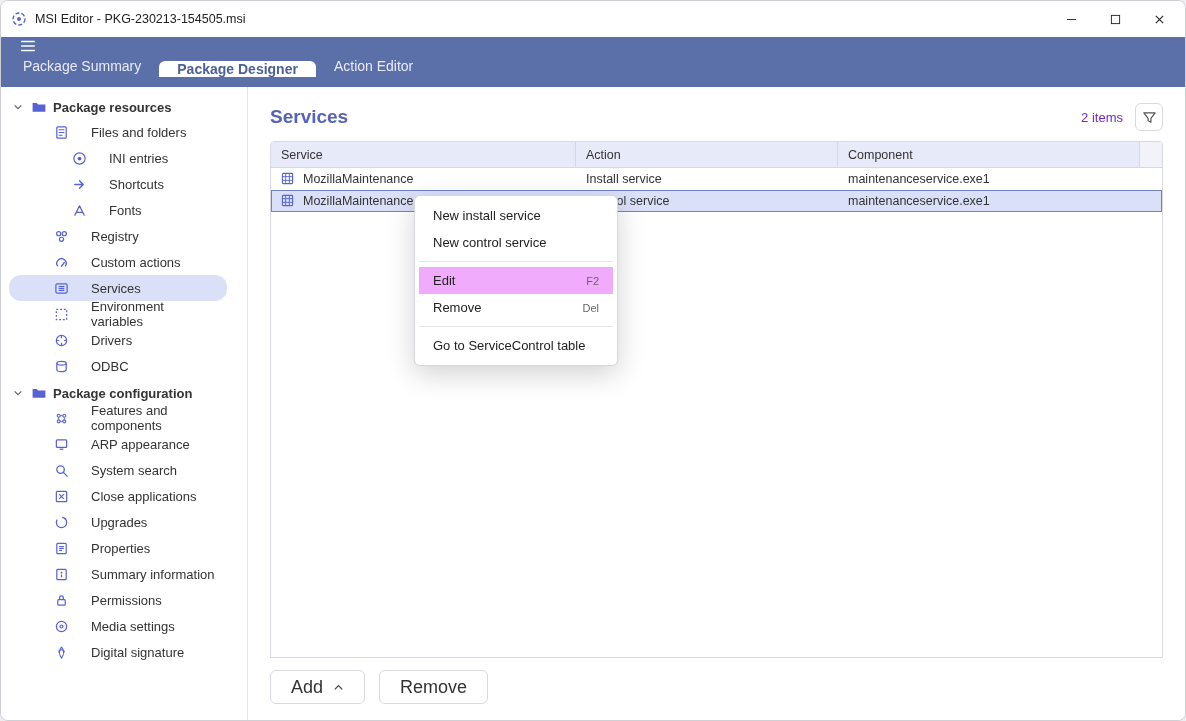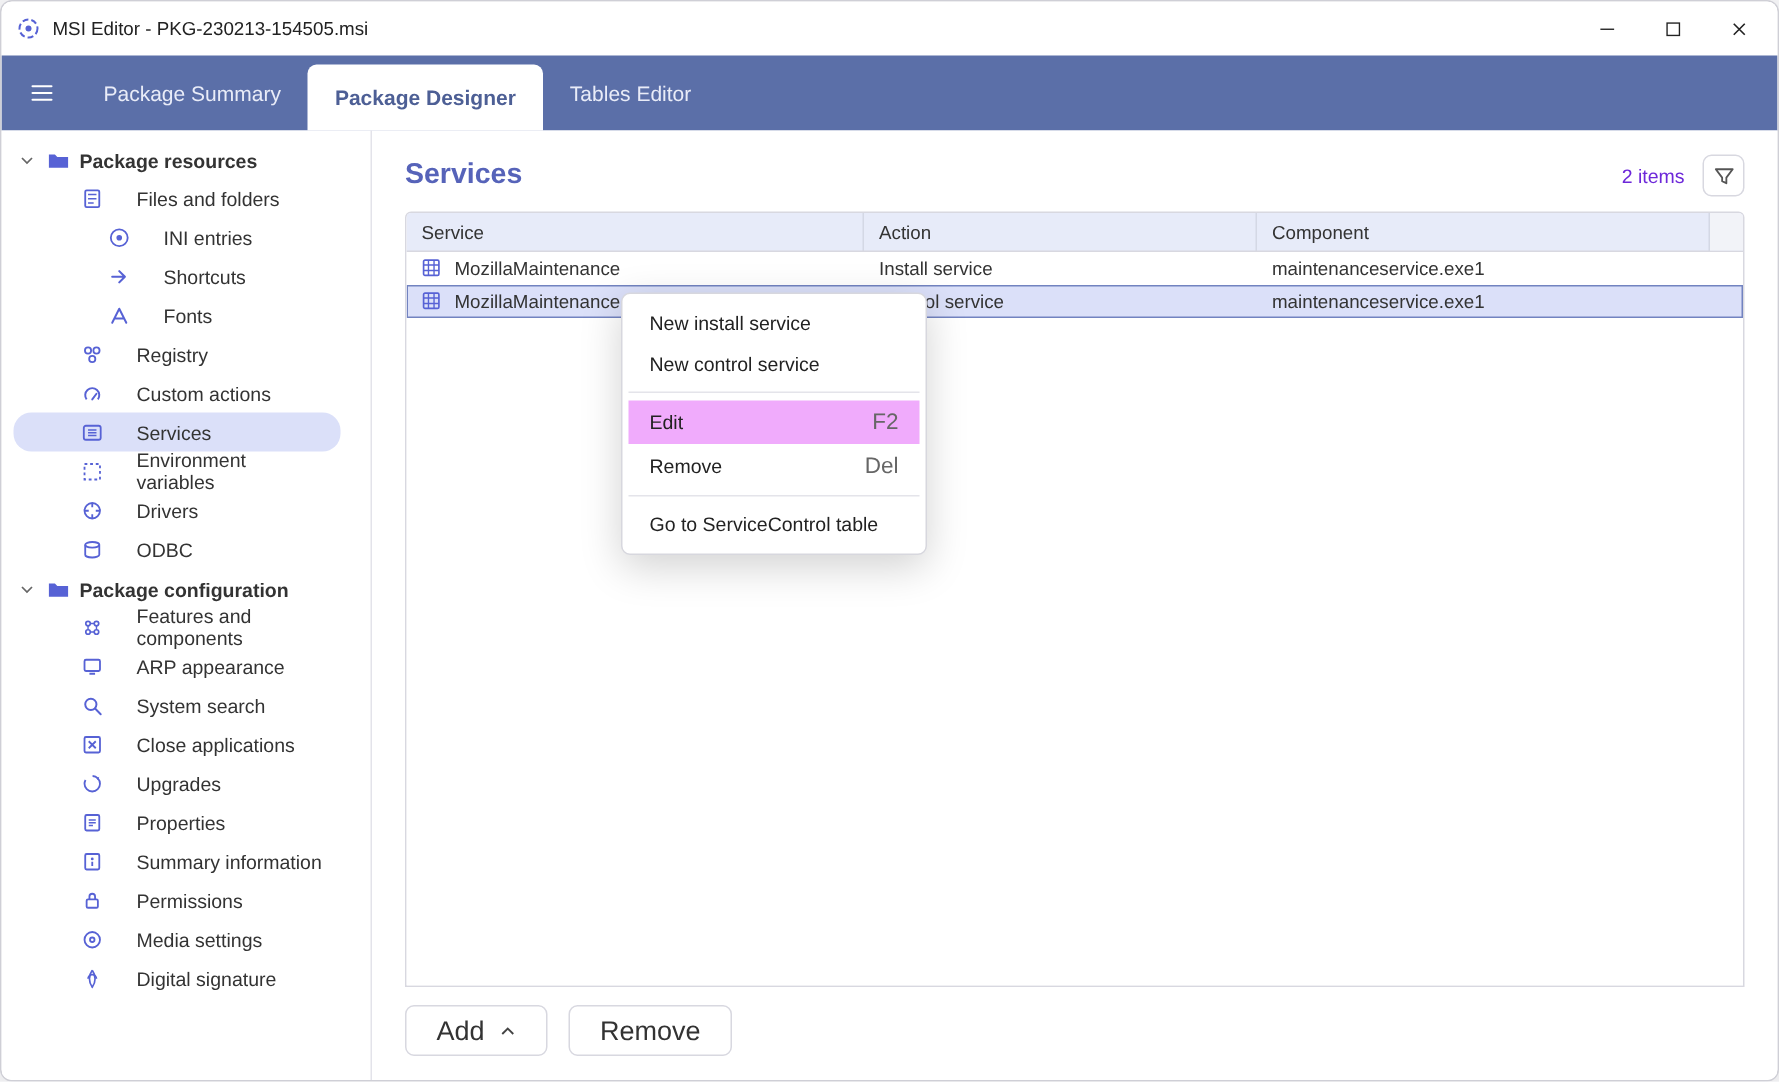--- a/index.html
+++ b/index.html
@@ -27,21 +27,21 @@
   }
 
   
   .titlebar { height:36px; display:flex; align-items:center; justify-content:space-between; padding:0 4px 0 10px; background:#fff; }
   .titlebar-left { display:flex; align-items:center; gap:8px; }
   .titlebar-title { font-size:12.5px; color:#222; }
   .win-controls { display:flex; }
   .win-btn { width:44px; height:32px; display:flex; align-items:center; justify-content:center; color:#222; }
 
   
-  .menubar { height:50px; background:var(--brand); display:flex; align-items:stretch; padding-left:4px; }
+  .menubar { height:50px; background:var(--brand); display:flex; align-items:stretch; padding-left:4px;flex-direction:column; }
   .hamburger { width:46px; display:flex; align-items:center; justify-content:center; color:#fff; }
   .tabs { display:flex; align-items:stretch; }
   .tab { display:flex; align-items:center; padding:0 18px; color:#e9ecf8; font-size:14px; cursor:pointer; }
   .tab.active { background:#fff; color:var(--brand-dark); font-weight:600; border-radius:6px 6px 0 0; margin-top:6px; margin-bottom:0; }
 
   
   .body { flex:1; display:flex; min-height:0; background:#fff; }
 
   
   .sidebar { width:247px; border-right:1px solid var(--panel-border); padding:8px 16px 8px 4px; overflow:auto; }
@@ -80,21 +80,21 @@
 
   
   .footer { padding-top:12px; display:flex; gap:14px; }
   .btn { height:34px; border:1px solid var(--border); border-radius:6px; background:#fff; display:flex; align-items:center; justify-content:center; padding:0 20px; font-size:18px; color:#333; cursor:pointer; gap:10px; }
   .btn .chev-up { color:#444; display:flex; }
 
   
   .context-menu { position:absolute; left:428px; top:196px; width:204px; background:#fff; border:1px solid #d7d7de; border-radius:6px; box-shadow:0 8px 28px rgba(0,0,0,.18); padding:6px 4px; z-index:50; }
   .cm-item { display:flex; align-items:center; justify-content:space-between; padding:6px 14px; font-size:13px; color:#222; cursor:pointer; }
   .cm-item:hover, .cm-item.hover { background:#f0abfc; }
-  .cm-item .shortcut { color:#666; font-size:15px; }
+  .cm-item .shortcut { color:#666; font-size:11px; }
   .cm-sep { height:1px; background:#e4e4ea; margin:5px 0; }
 
   svg { display:block; }
 </style>
 </head>
 <body>
 
 <svg width="0" height="0" style="position:absolute">
   <defs>
     <symbol id="i-logo" viewBox="0 0 24 24">
@@ -247,21 +247,21 @@
 
   <div class="menubar">
     <div class="hamburger">
       <svg width="18" height="18">
           <use href="#i-hamburger"></use>
         </svg>
     </div>
     <div class="tabs">
       <div class="tab">Package Summary</div>
       <div class="tab active">Package Designer</div>
-      <div class="tab">Tables Editor</div>
+      <div class="tab">Action Editor</div>
     </div>
   </div>
 
   <div class="body">
 
     <div class="sidebar">
 
       <div class="tree-group">
         <div class="tree-header">
           <span class="chev">

